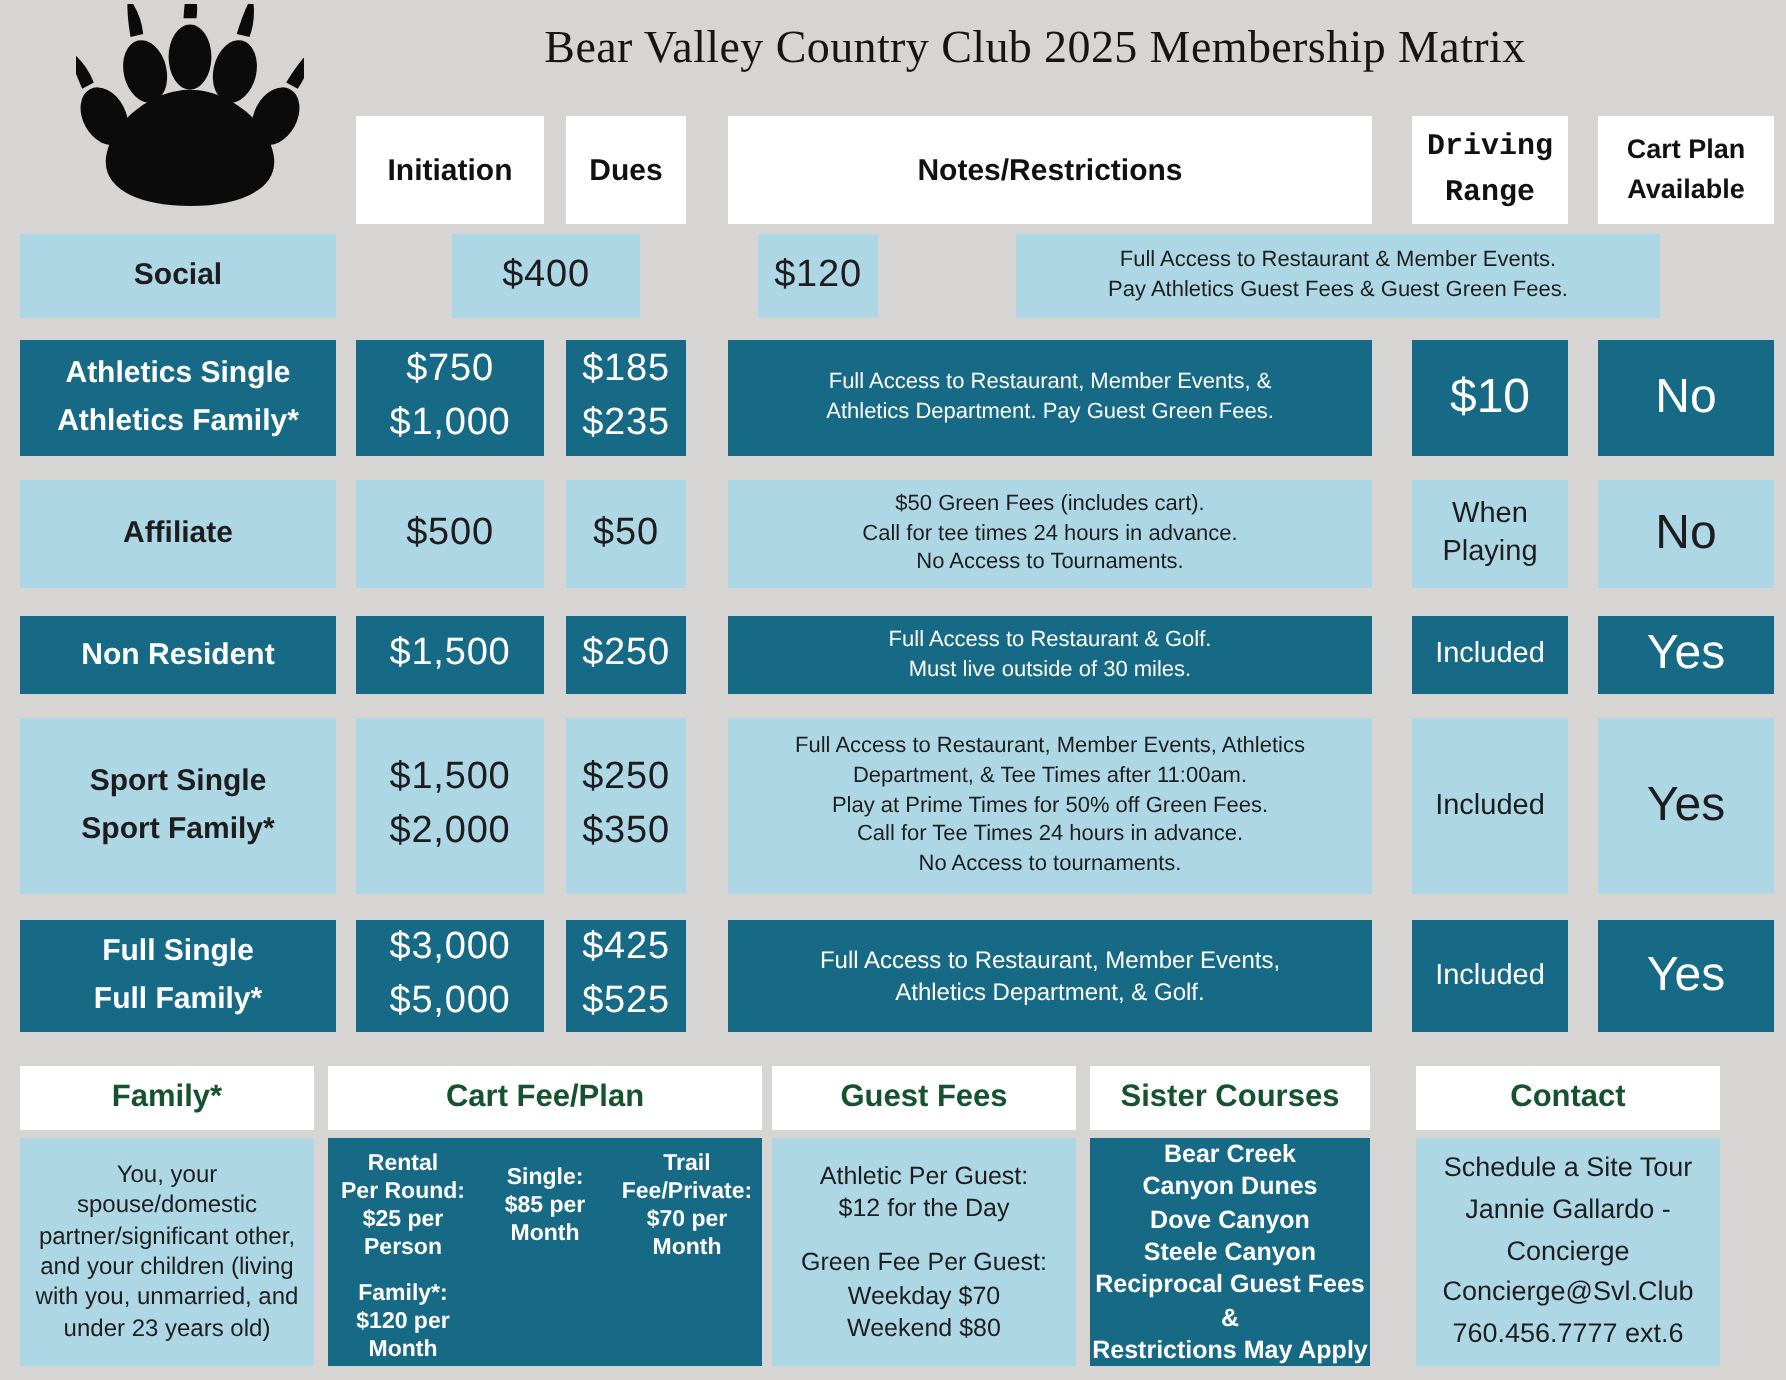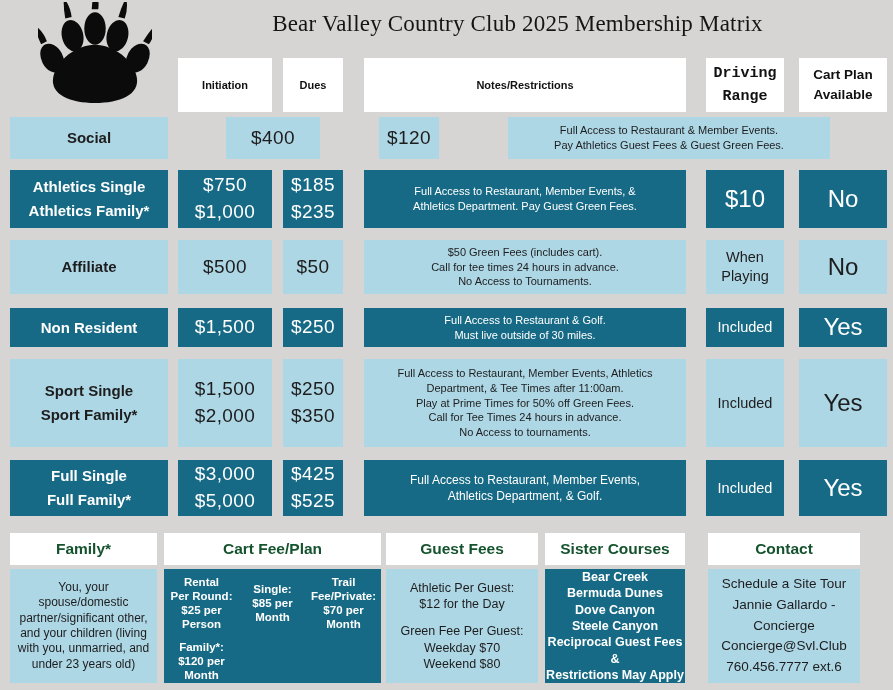--- a/index.html
+++ b/index.html
@@ -31,21 +31,21 @@
   .c2{width:94px;margin-right:11px;}
   .c3{width:60px;margin-right:21px;}
   .c4{width:322px;margin-right:20px;}
   .c5{width:78px;margin-right:15px;}
   .c6{width:88px;}
   .light{background:#aed7e6;color:#1d1d1d;}
   .dark{background:#176a85;color:#ffffff;}
   .hdr{background:#ffffff;color:#111;font-weight:bold;}
   .hrow{height:54px;margin-bottom:5px;}
   .hrow .cell{height:54px;}
-  .h-main{font-size:11px;}
+  .h-main{font-size:15px;}
   .h-sub{font-size:13.5px;line-height:1.5;}
   .h-sub2{font-size:15px;line-height:1.55;font-family:Liberation Mono, monospace;}
   .rh0 .cell{height:42px;} .rh0{margin-bottom:11px;gap:48px;}
   .rh1 .cell{height:58px;} .rh1{margin-bottom:12px;}
   .rh2 .cell{height:54px;} .rh2{margin-bottom:14px;}
   .rh3 .cell{height:39px;} .rh3{margin-bottom:12px;}
   .rh4 .cell{height:88px;} .rh4{margin-bottom:13px;}
   .rh5 .cell{height:56px;}
   .name{font-size:15px;font-weight:bold;line-height:1.6;}
   .money{font-size:19px;line-height:1.42;letter-spacing:0.4px;}
@@ -296,21 +296,21 @@
         <div>Green Fee Per Guest:</div>
         <div>Weekday $70</div>
         <div>Weekend $80</div>
       </div>
     </div>
 
     <div class="fcol f-sister">
       <div class="fhead">Sister Courses</div>
       <div class="fbody dark sister-body">
         <div>Bear Creek</div>
-        <div>Bermuda Dunes</div>
+        <div>Canyon Dunes</div>
         <div>Dove Canyon</div>
         <div>Steele Canyon</div>
         <div class="spacer"></div>
         <div>Reciprocal Guest Fees &amp;</div>
         <div>Restrictions May Apply</div>
       </div>
     </div>
 
     <div class="fcol f-contact">
       <div class="fhead">Contact</div>

